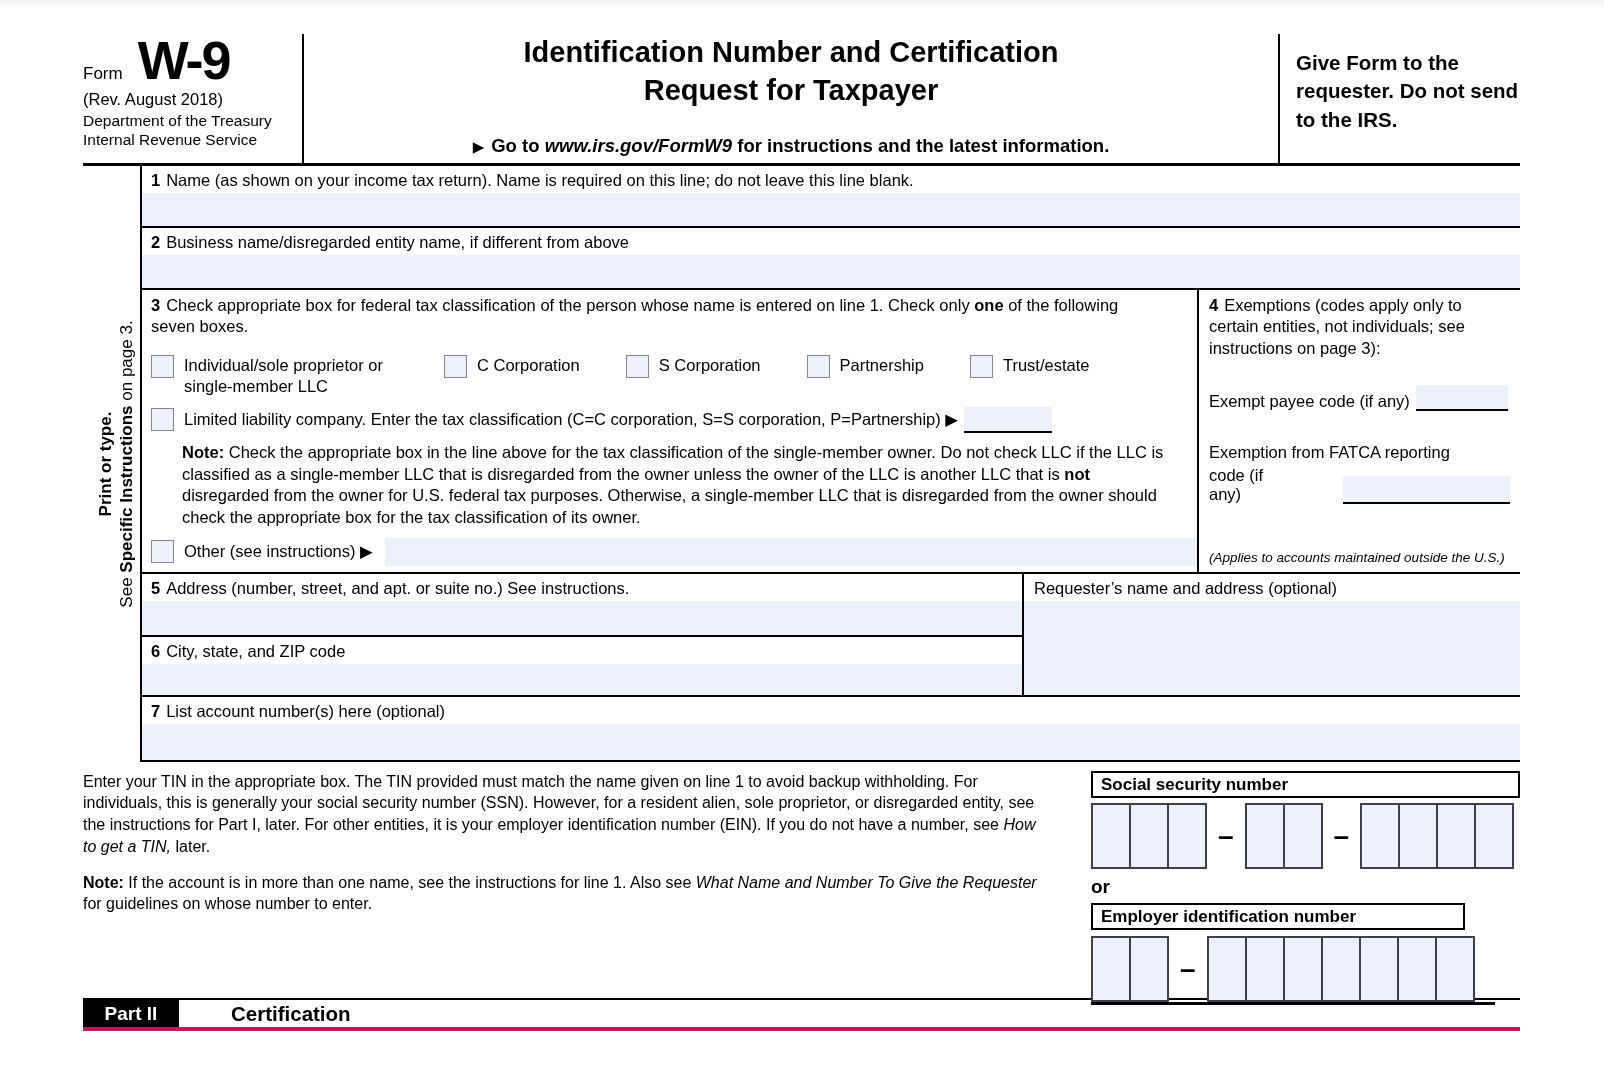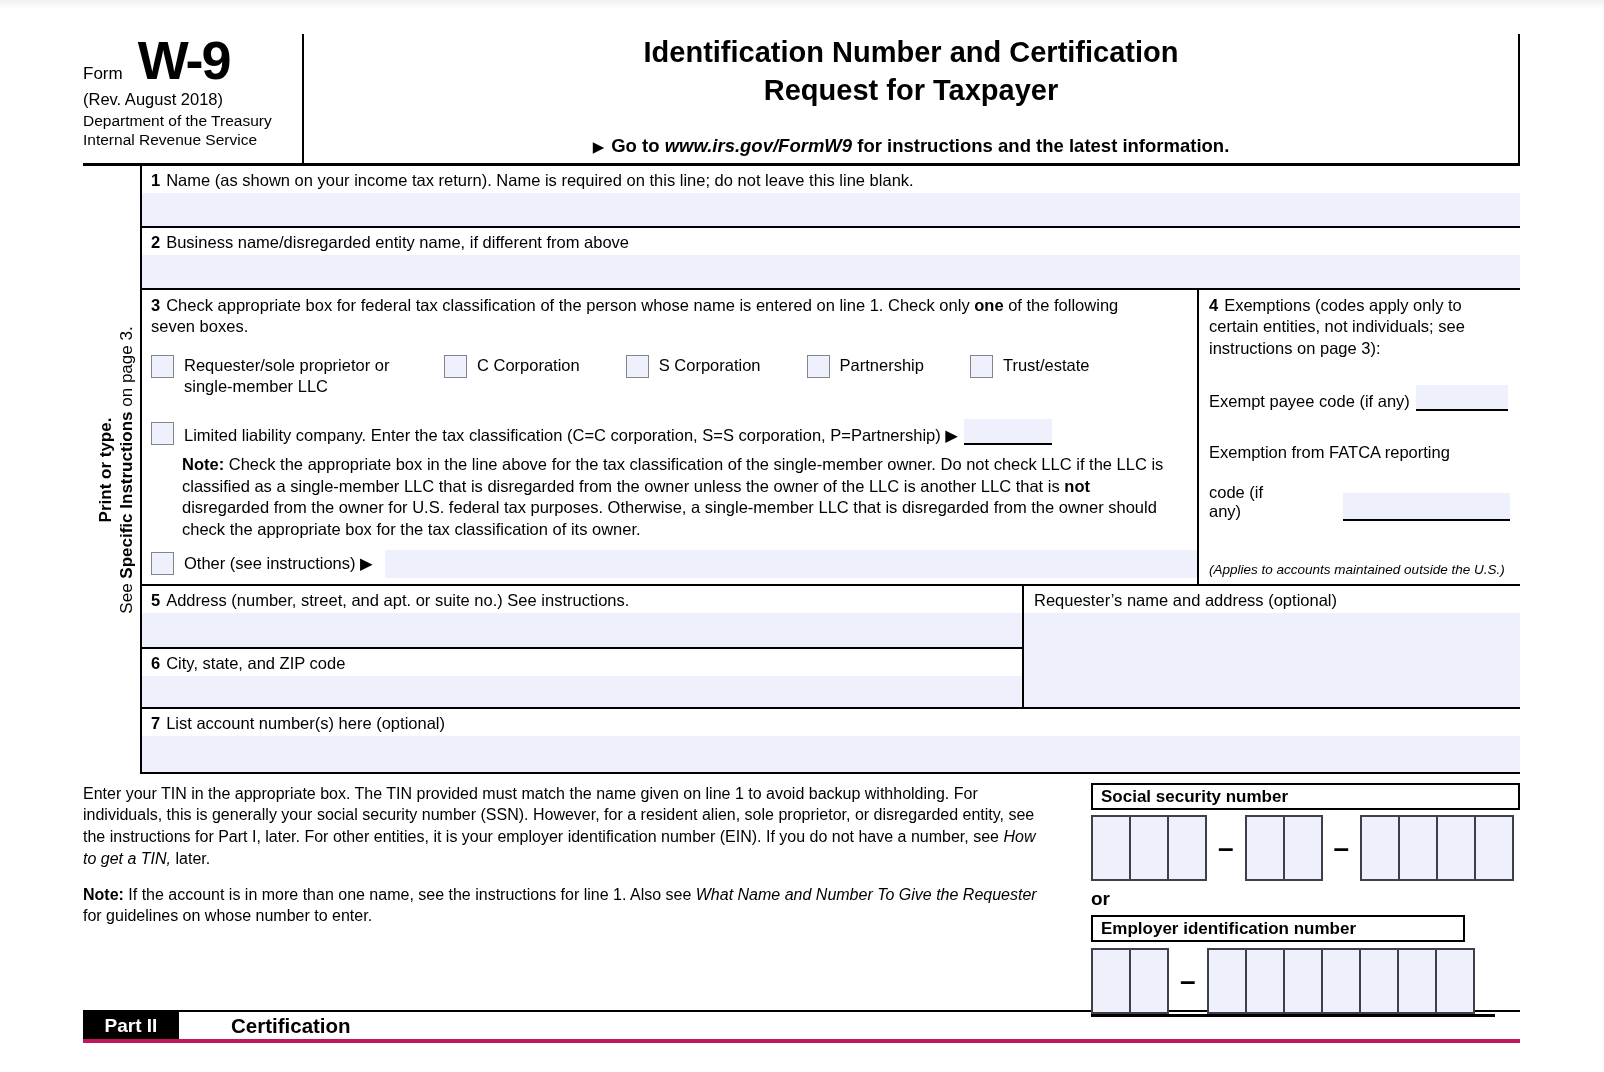--- a/index.html
+++ b/index.html
@@ -43,33 +43,33 @@
   .h33{height:33px;} .h34{height:34px;} .h31{height:31px;} .h36{height:36px;}
 
   
   .row3{display:flex;border-bottom:2px solid #000;}
   .r3l{flex:1;padding:5px 0 6px 9px;}
   .p3{font-size:16.5px;width:1005px;line-height:1.3;margin:0;}
   .cbrow{display:flex;margin-top:17px;font-size:16.5px;line-height:1.25;}
   .cb{width:21px;height:21px;background:#eef1fc;border:1.5px solid #84848f;flex:none;}
   .cb-item{display:flex;gap:10px;align-items:flex-start;margin-right:46px;}
   .cb-item.first{width:245px;margin-right:48px;}
-  .llcrow{display:flex;align-items:flex-end;margin-top:21px;font-size:16.5px;}
+  .llcrow{display:flex;align-items:center;margin-top:9px;font-size:16.5px;}
   .llcrow .cb{margin-right:10px;}
   .llc-field{width:88px;height:24px;background:#eef1fc;border-bottom:2px solid #000;margin-left:6px;margin-top:2px;}
   .note{margin:9px 0 0 31px;font-size:16.5px;line-height:1.31;width:990px;}
   .otherrow{display:flex;align-items:center;margin-top:9px;font-size:16.5px;}
   .otherrow .cb{margin-right:10px;}
   .other-field{flex:1;height:28px;background:#eef1fc;margin-left:12px;}
   .r3r{width:301px;border-left:2px solid #000;padding:5px 10px 4px 10px;display:flex;flex-direction:column;font-size:16.5px;}
   .p4{line-height:1.3;margin:0;}
   .exempt-row{display:flex;align-items:flex-end;margin-top:26px;}
   .ex-field{width:92px;height:24px;background:#eef1fc;border-bottom:2px solid #000;margin-left:6px;}
   .fatca{margin-top:32px;}
-  .fatca-row{display:flex;align-items:flex-end;margin-top:21px;gap:43px;}
+  .fatca-row{display:flex;align-items:flex-end;margin-top:4px;gap:43px;}
   .fatca-field{width:184px;height:26px;background:#eef1fc;border-bottom:2px solid #000;margin-left:9px;}
   .applies{margin-top:auto;font-size:13.5px;font-style:italic;padding-bottom:3px;}
 
   
   .row56{display:flex;border-bottom:2px solid #000;}
   .l56{flex:1;}
   .row5{border-bottom:2px solid #000;}
   .req{width:496px;border-left:2px solid #000;display:flex;flex-direction:column;}
   .req-label{font-size:16.5px;padding:5px 8px 3px 10px;}
   .req-fill{flex:1;background:#eef1fc;}
@@ -122,20 +122,21 @@
     <div class="hdr-center">
       <div class="hdr-title">
         <div>Identification Number and Certification</div>
         <div>Request for Taxpayer</div>
       </div>
       <div class="hdr-goto">
         <span class="arrow">▶</span><span>Go to </span><span class="i">www.irs.gov/FormW9</span><span> for instructions and the latest information.</span>
       </div>
     </div>
     <div class="hdr-div"></div>
+    <div class="hdr-right">Give Form to the requester. Do not send to the IRS.</div>
   </div>
   <div class="rule"></div>
 
   <div class="bodywrap">
     <div class="side">
       <div class="side-text">
         <div class="b">Print or type.</div>
         <div><span>See </span><span class="b">Specific Instructions</span><span> on page 3.</span></div>
       </div>
     </div>
@@ -152,21 +153,21 @@
         <div class="strip h33"></div>
       </div>
 
       <div class="row3">
         <div class="r3l">
           <p class="p3"><span class="num">3</span><span>Check appropriate box for federal tax classification of the person whose name is entered on line 1. Check only </span><span class="b">one</span><span> of the following seven boxes.</span></p>
 
           <div class="cbrow">
             <div class="cb-item first">
               <div class="cb"></div>
-              <span>Requester/sole proprietor or single-member LLC</span>
+              <span>Individual/sole proprietor or single-member LLC</span>
             </div>
             <div class="cb-item">
               <div class="cb"></div>
               <span>C Corporation</span>
             </div>
             <div class="cb-item">
               <div class="cb"></div>
               <span>S Corporation</span>
             </div>
             <div class="cb-item">

